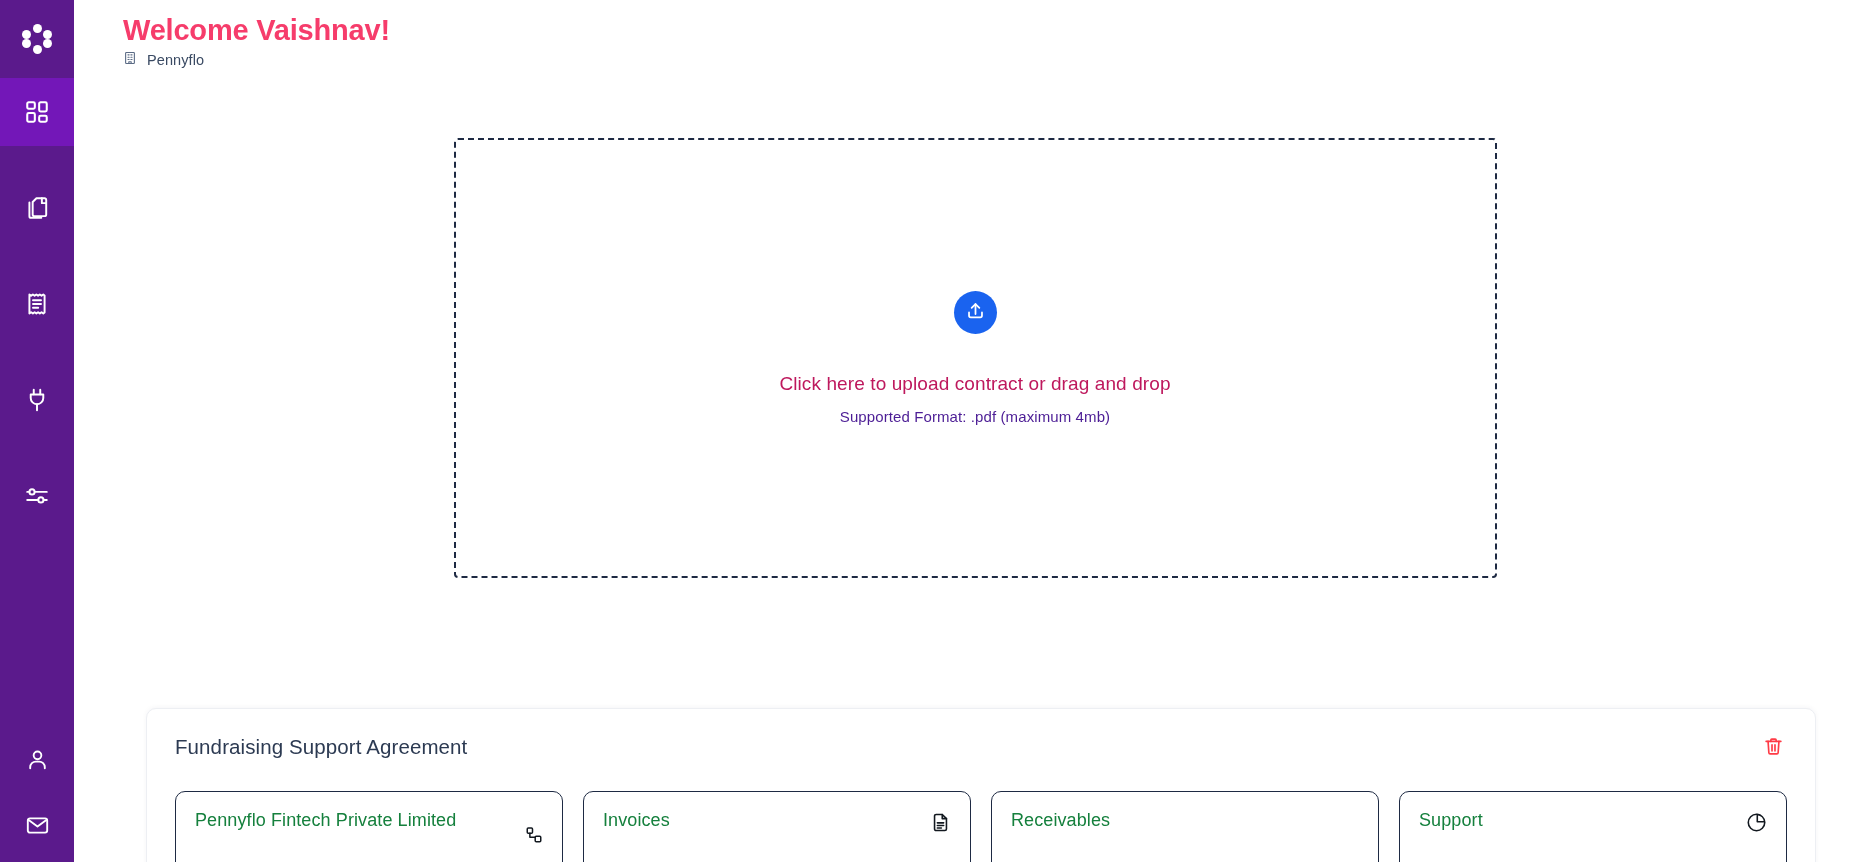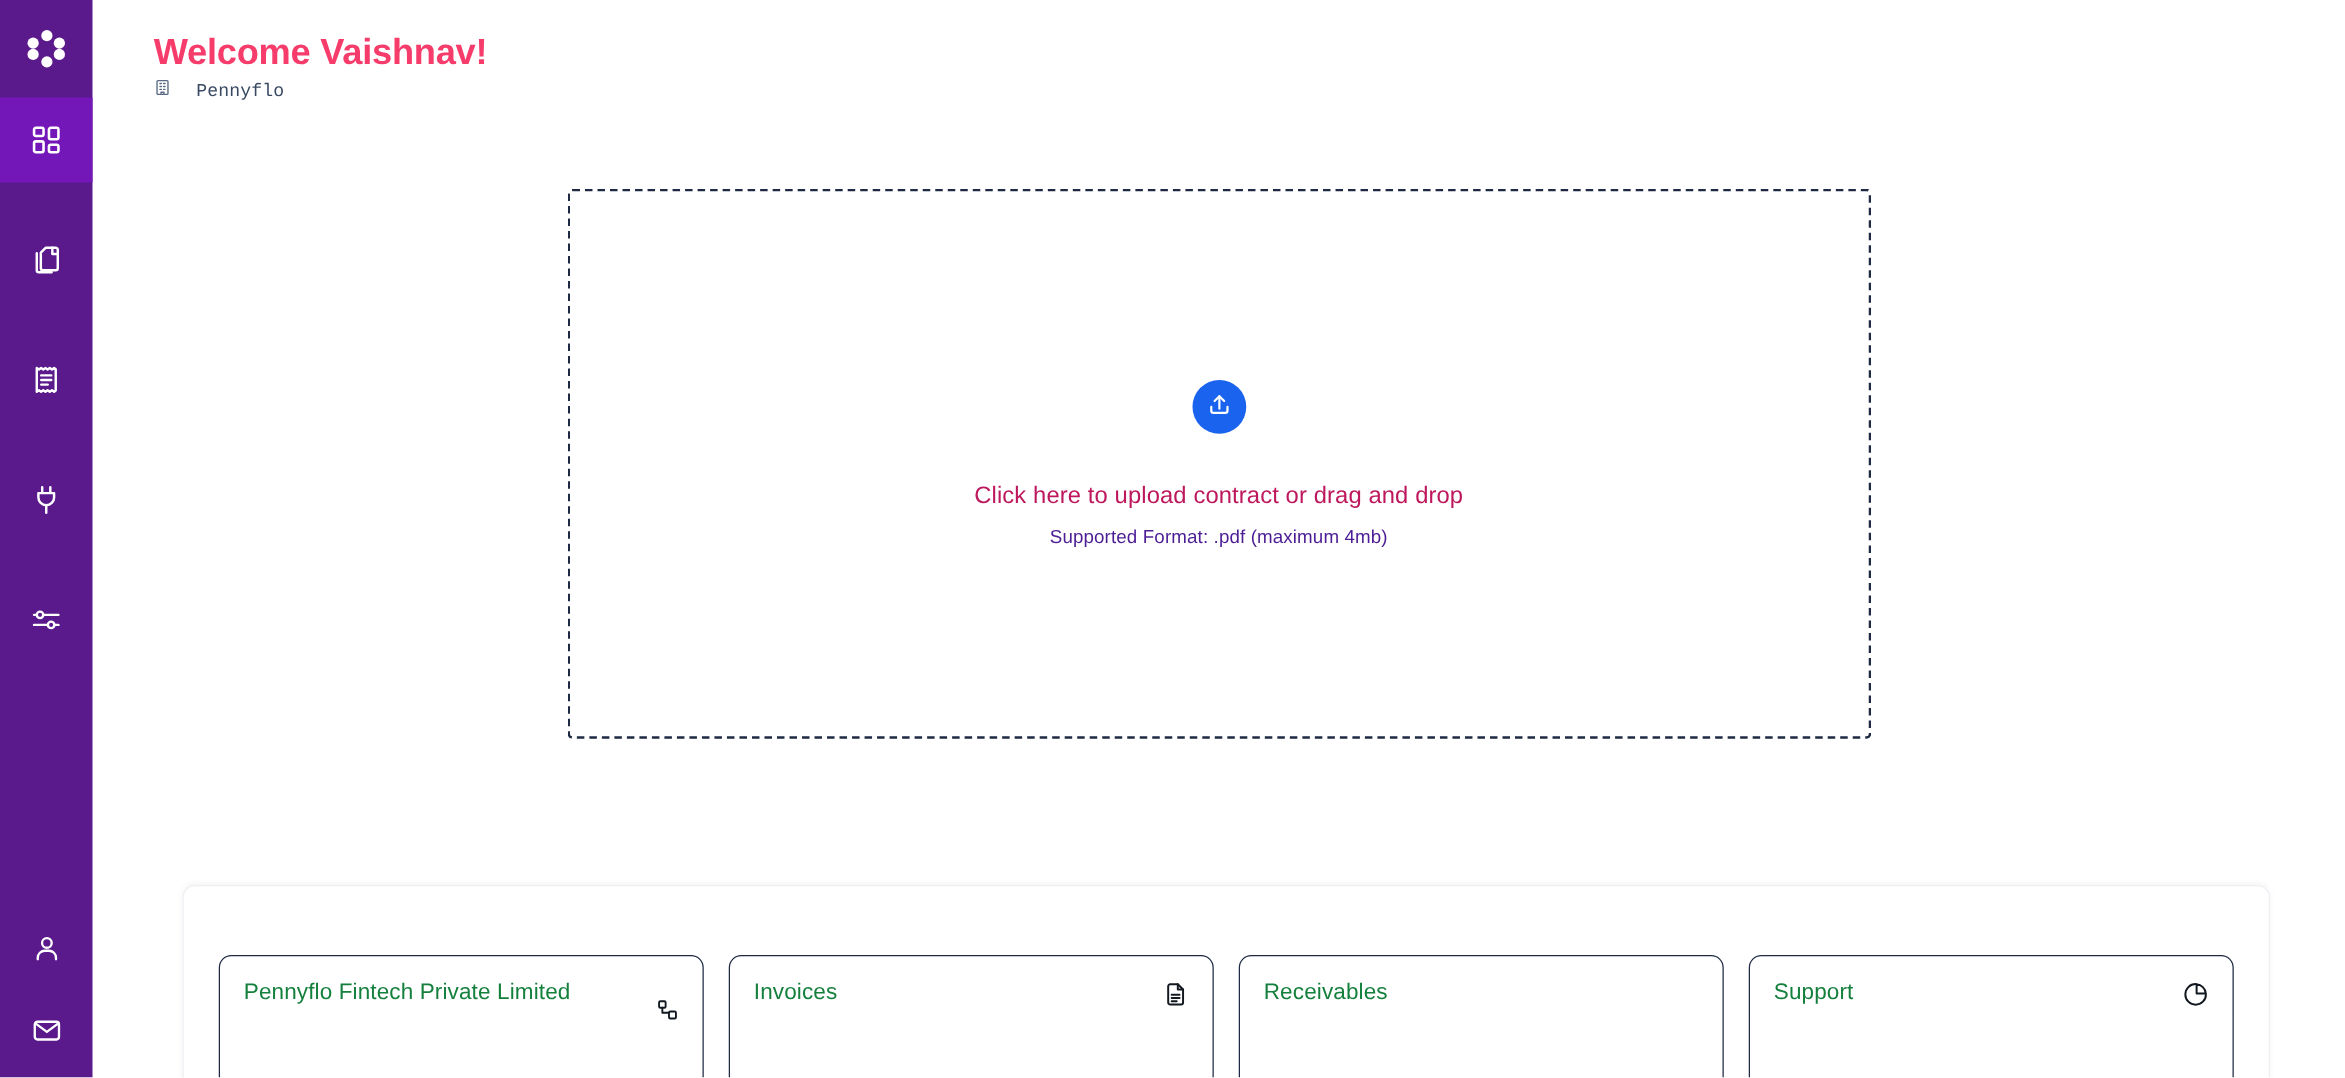--- a/index.html
+++ b/index.html
@@ -91,36 +91,35 @@
   
   .main {
     flex: 1 1 auto;
     height: 862px;
     position: relative;
     overflow: hidden;
     background: #ffffff;
   }
 
   .header {
-    padding: 24px 0 0 49px;
+    padding: 12px 0 0 49px;
   }
   .welcome {
     font-size: 29px;
     font-weight: bold;
     color: #F63C6B;
     letter-spacing: -0.2px;
     line-height: 1.25;
     white-space: nowrap;
   }
   .org-row {
     display: flex;
-    align-items: flex-end;
-    gap: 20px;
+    align-items: center;
+    gap: 10px;
     margin-top: 3px;
-    font-family: Liberation Mono, monospace;
   }
   .org-name {
     font-size: 14.5px;
     color: #3A4A63;
     letter-spacing: 0.1px;
   }
 
   
   .dropzone-wrap {
     margin-top: 69px;
@@ -361,20 +360,33 @@
               <path d="M4.6 14.2v3.6a2 2 0 0 0 2 2h10.8a2 2 0 0 0 2-2v-3.6"></path>
             </svg>
           </span>
         </div>
         <div class="dz-title">Click here to upload contract or drag and drop</div>
         <div class="dz-sub">Supported Format: .pdf (maximum 4mb)</div>
       </div>
     </div>
 
     <section class="panel">
+      <div class="panel-head">
+        <div class="panel-title">Fundraising Support Agreement</div>
+        <div class="trash-btn">
+          <span>
+            <svg width="21" height="21" viewBox="0 0 24 24" fill="none" stroke="#FF3B46" stroke-width="1.9" stroke-linecap="round" stroke-linejoin="round">
+              <path d="M3.6 6.2h16.8"></path>
+              <path d="M9 6.2V4.5a1 1 0 0 1 1-1h4a1 1 0 0 1 1 1v1.7"></path>
+              <path d="M5.8 6.2l.9 13a1.4 1.4 0 0 0 1.4 1.3h7.8a1.4 1.4 0 0 0 1.4-1.3l.9-13"></path>
+              <path d="M10.3 10v7M13.7 10v7"></path>
+            </svg>
+          </span>
+        </div>
+      </div>
 
       <div class="card-row">
 
         <div class="card">
           <div class="card-label">Pennyflo Fintech Private Limited</div>
           <span class="card-icon">
             <svg width="18" height="18" viewBox="0 0 24 24" fill="none" stroke="#12181F" stroke-width="2" stroke-linecap="round" stroke-linejoin="round">
               <rect x="3" y="2.6" width="7" height="7" rx="1.4"></rect>
               <rect x="13.6" y="13.6" width="7.4" height="7.4" rx="1.4"></rect>
               <path d="M6.5 9.6v5.3h7.1"></path>

